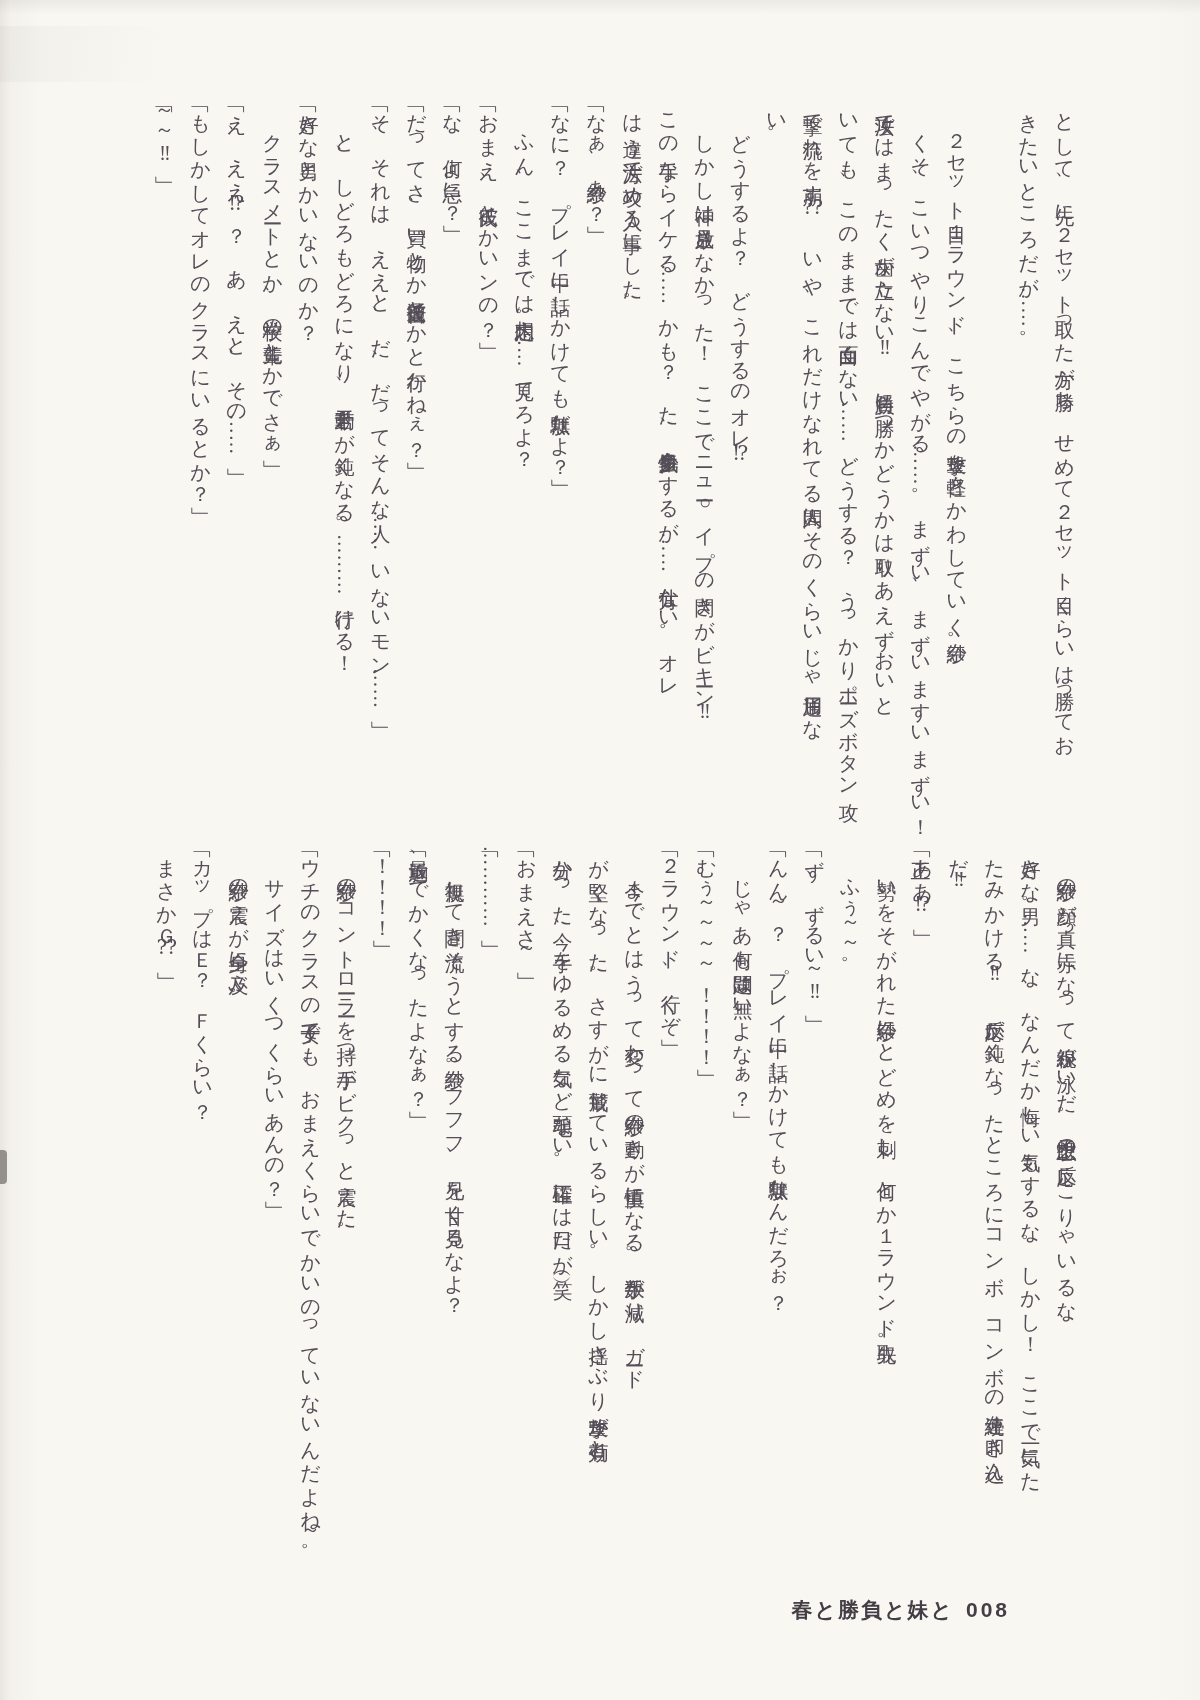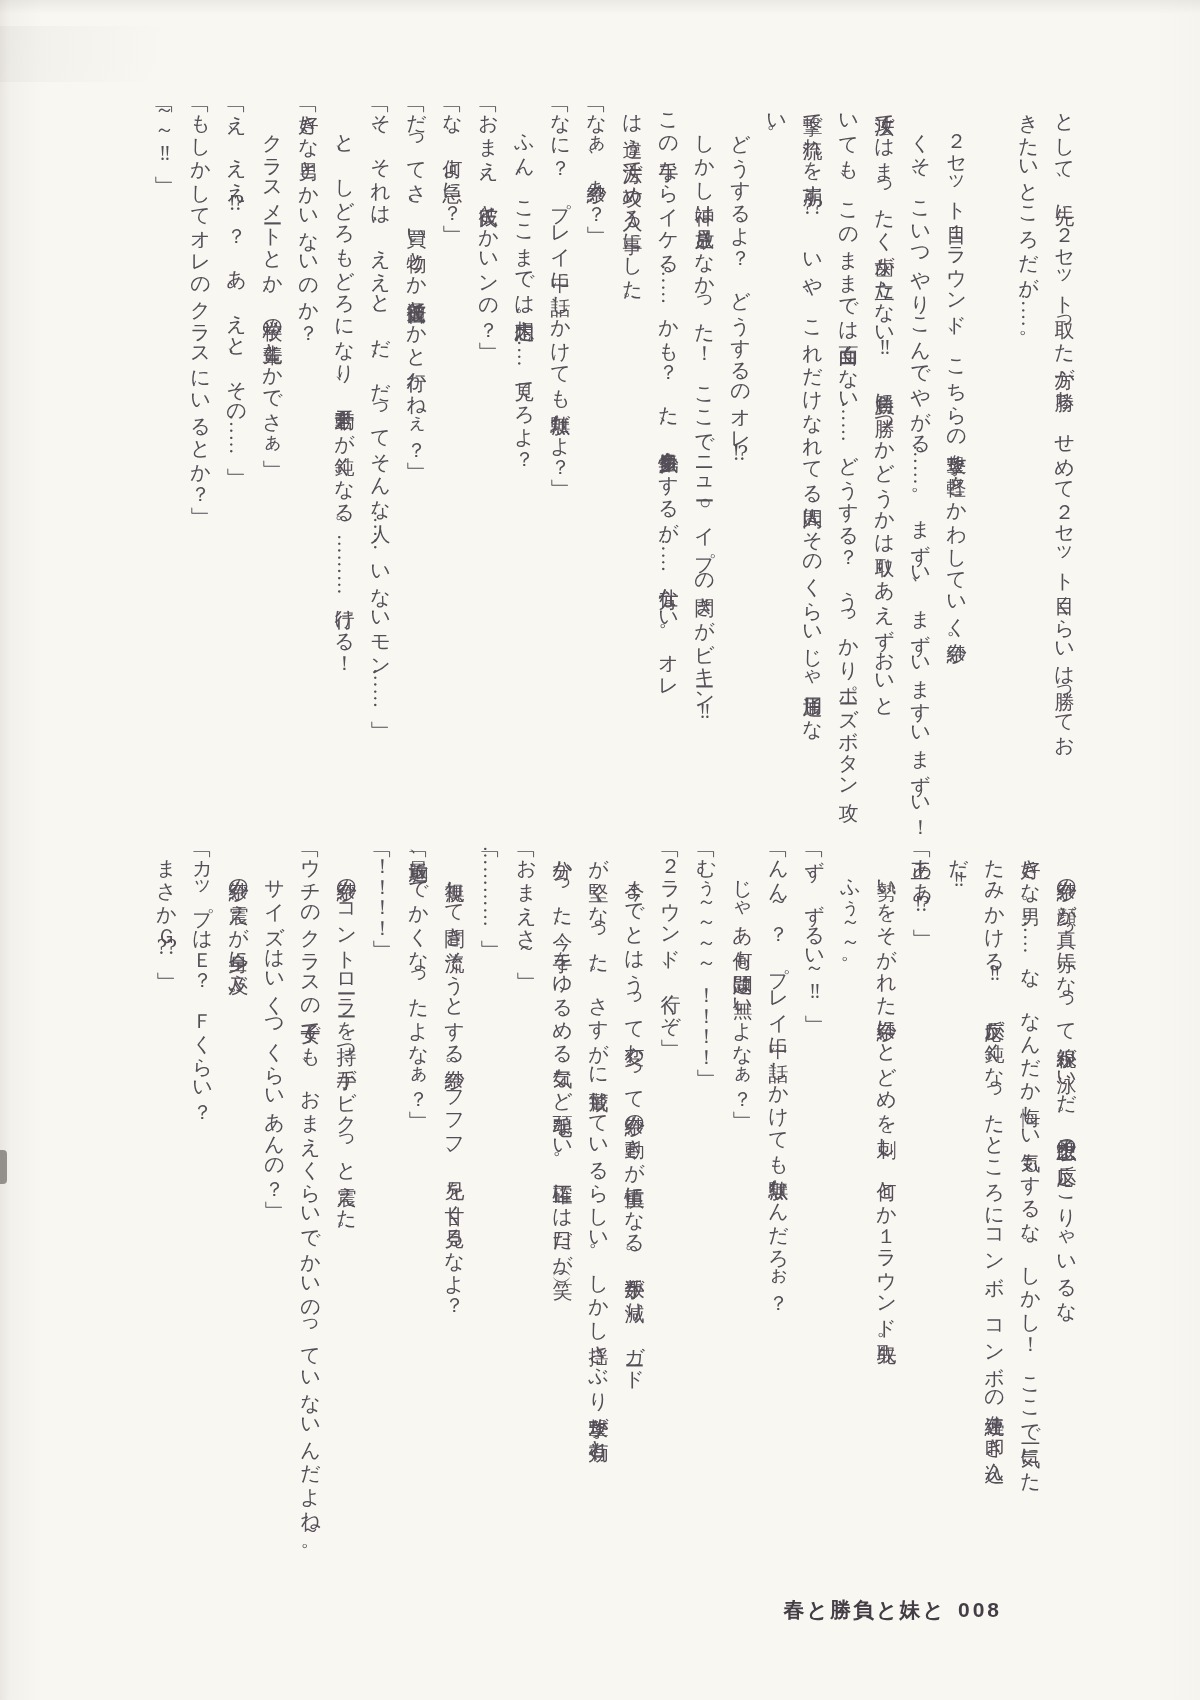--- a/index.html
+++ b/index.html
@@ -34,21 +34,21 @@
     letter-spacing:0.5px;
   }
   .vblock .vline{
     margin:0;padding:0;
     line-height:36px;
     white-space:pre;
   }
   .block-top{top:100px;right:117px;}
   .block-bottom{top:845px;right:115px;}
   .footer{
-    position:absolute;top:1596px;right:198px;
+    position:absolute;top:1596px;right:190px;
     font-family:"Liberation Sans","DejaVu Sans",sans-serif;
     font-weight:bold;
     font-size:21px;
     color:#433e46;
     letter-spacing:2px;
     white-space:nowrap;
   }
   .footer .pgnum{margin-left:12px;letter-spacing:3px;}
 </style>
 </head>

